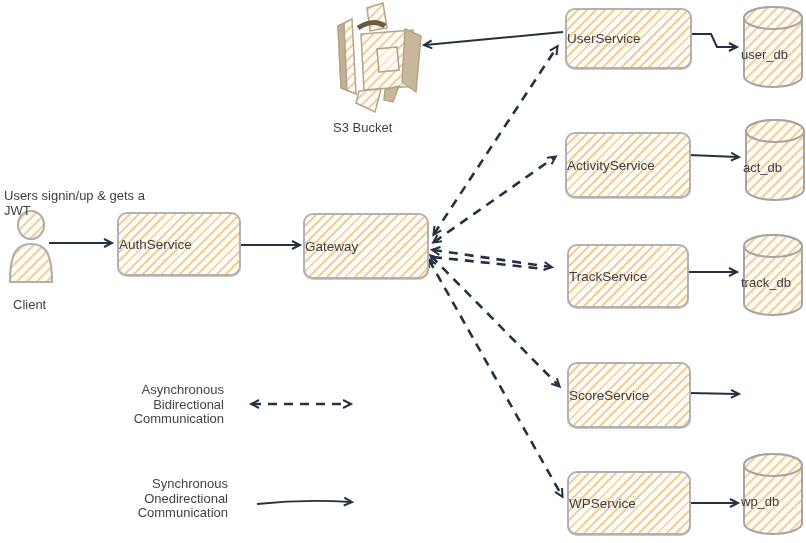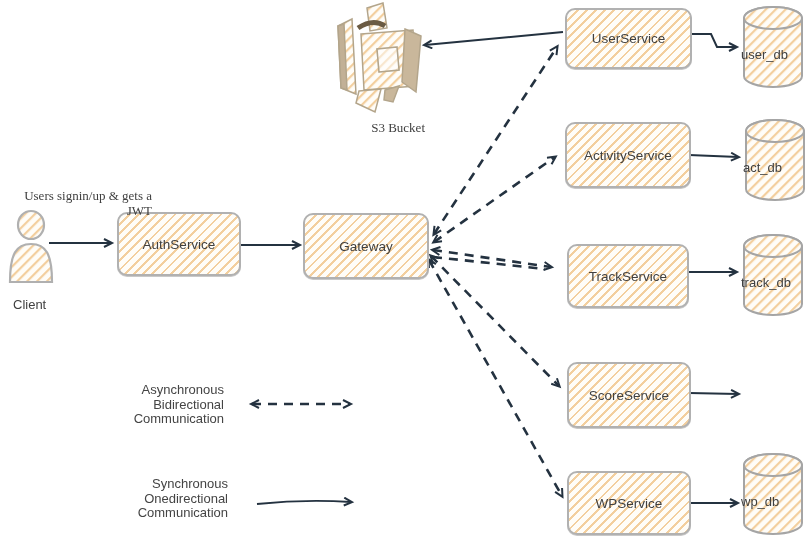--- a/index.html
+++ b/index.html
@@ -3,33 +3,33 @@
 <meta charset="utf-8">
 <style>
   html,body{margin:0;padding:0;background:#ffffff;}
   #canvas{
     position:relative;width:806px;height:543px;background:#ffffff;overflow:hidden;
     font-family:"Liberation Sans", sans-serif;color:#3f3f3f;
   }
   .layer{position:absolute;left:0;top:0;}
   .node{
     position:absolute;border:2px solid #b1b1b1;border-radius:10px;
-    display:flex;align-items:center;justify-content:center;
+    display:flex;align-items:center;
     background-color:#fffdf8;
     background-image:repeating-linear-gradient(135deg,#f3cf9e 0px,#f3cf9e 2px,rgba(255,255,255,0) 2px,rgba(255,255,255,0) 6.5px);
     box-shadow:0 1px 0 #c9c9c9;
   }
   .node .lbl{font-size:13.5px;color:#404040;}
   .db{position:absolute;width:64px;}
   .db .dblbl{
     position:absolute;left:0;top:44px;width:100%;text-align:left;
     font-size:13px;color:#404040;
   }
   .txt{position:absolute;font-size:13px;line-height:15px;color:#3f3f3f;}
-  .center{text-align:right;font-family:Liberation Serif, serif;}
+  .center{text-align:left;}
   .legend-block{position:absolute;width:112px;text-align:right;font-size:13px;line-height:14.5px;color:#444;}
   .legend-block span{display:block;}
 </style>
 </head>
 <body>
 
 <div id="canvas">
 
   <svg class="layer" width="806" height="543">
     <defs>
@@ -89,21 +89,21 @@
 
   <div class="node" style="left:117px;top:212px;width:120px;height:60px">
     <span class="lbl">AuthService</span>
   </div>
   <div class="node" style="left:303px;top:213px;width:122px;height:62px">
     <span class="lbl">Gateway</span>
   </div>
   <div class="node" style="left:565px;top:8px;width:123px;height:57px">
     <span class="lbl">UserService</span>
   </div>
-  <div class="node" style="left:565px;top:122px;width:122px;height:62px">
+  <div class="node" style="left:565px;top:132px;width:122px;height:62px">
     <span class="lbl">ActivityService</span>
   </div>
   <div class="node" style="left:567px;top:244px;width:118px;height:60px">
     <span class="lbl">TrackService</span>
   </div>
   <div class="node" style="left:567px;top:362px;width:120px;height:62px">
     <span class="lbl">ScoreService</span>
   </div>
   <div class="node" style="left:567px;top:471px;width:120px;height:60px">
     <span class="lbl">WPService</span>

